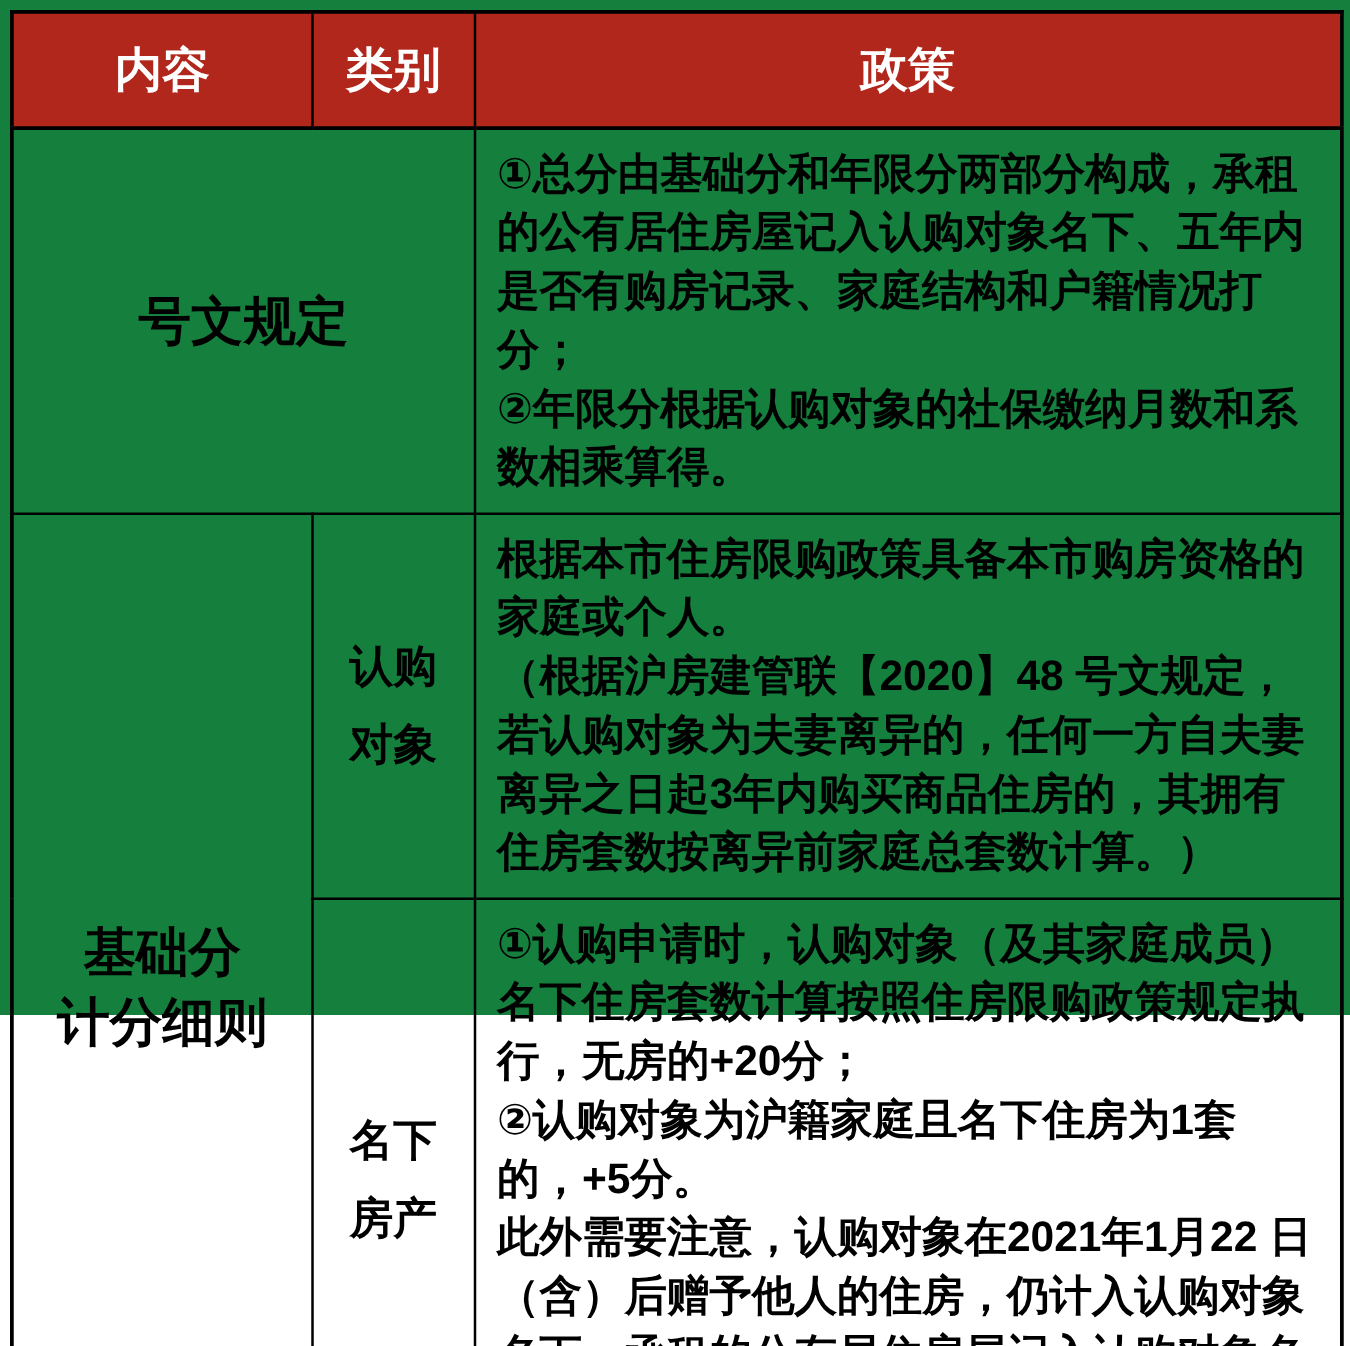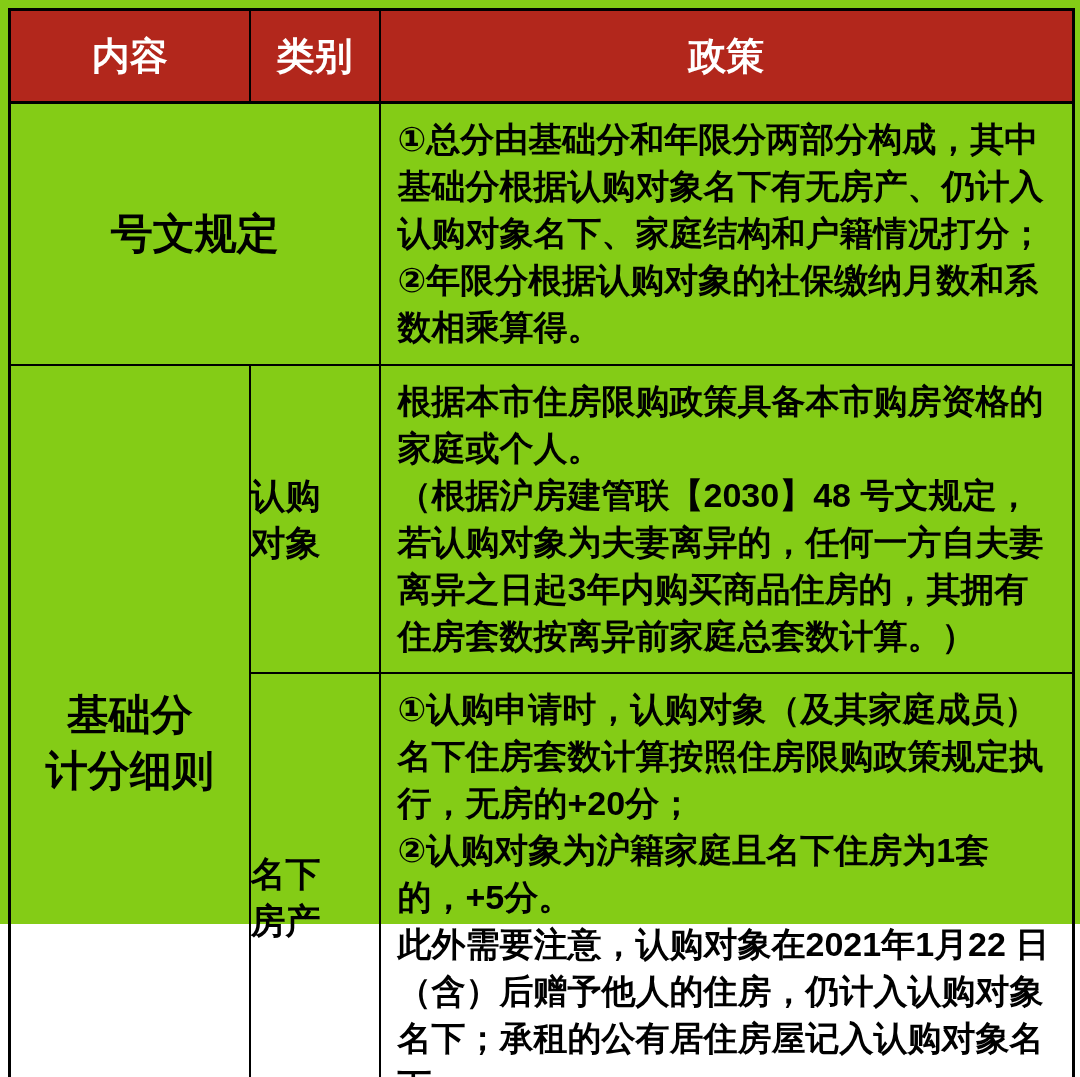--- a/index.html
+++ b/index.html
@@ -9,22 +9,22 @@
     width: 1080px;
     height: 1077px;
     overflow: hidden;
     font-family: "Liberation Sans", "DejaVu Sans", sans-serif;
     font-weight: 700;
     color: #000000;
   }
   .canvas {
     position: relative;
     width: 1080px;
-    height: 924px;
-    background: #84cc16;
+    height: 812px;
+    background: #15803d;
   }
   table.policy-table {
     position: absolute;
     left: 8px;
     top: 8px;
     width: 1064px;
     height: 1061px;
     border-collapse: collapse;
     table-layout: fixed;
     border: 3px solid #000000;
@@ -43,22 +43,23 @@
     border-bottom: 3px solid #000000;
   }
   td.content-cell {
     font-size: 42px;
     text-align: center;
     white-space: pre-line;
     line-height: 1.33;
   }
   td.category-cell {
     font-size: 35px;
+    text-align: center;
     white-space: pre-line;
-    line-height: 47px;
+    line-height: 62px;
   }
   td.policy-cell {
     font-size: 34px;
     text-align: left;
     white-space: pre-line;
     line-height: 47px;
     padding: 12px 16px 12px 17px;
   }
   tr.row-overall { height: 262px; }
   tr.row-target  { height: 300px; }
@@ -76,30 +77,30 @@
     <thead>
       <tr>
         <th>内容</th>
         <th>类别</th>
         <th>政策</th>
       </tr>
     </thead>
     <tbody>
       <tr class="row-overall">
         <td colspan="2" class="content-cell">号文规定</td>
-        <td class="policy-cell">①总分由基础分和年限分两部分构成，其中基础分根据认购对象名下有无房产、仍计入认购对象名下、家庭结构和户籍情况打分；
+        <td class="policy-cell">①总分由基础分和年限分两部分构成，承租的公有居住房屋记入认购对象名下、五年内是否有购房记录、家庭结构和户籍情况打分；
 ②年限分根据认购对象的社保缴纳月数和系数相乘算得。</td>
       </tr>
       <tr class="row-target">
         <td rowspan="2" class="content-cell">基础分
 计分细则</td>
         <td class="category-cell">认购
 对象</td>
         <td class="policy-cell">根据本市住房限购政策具备本市购房资格的家庭或个人。
-（根据沪房建管联【2030】48 号文规定，若认购对象为夫妻离异的，任何一方自夫妻离异之日起3年内购买商品住房的，其拥有住房套数按离异前家庭总套数计算。）</td>
+（根据沪房建管联【2020】48 号文规定，若认购对象为夫妻离异的，任何一方自夫妻离异之日起3年内购买商品住房的，其拥有住房套数按离异前家庭总套数计算。）</td>
       </tr>
       <tr>
         <td class="category-cell">名下
 房产</td>
         <td class="policy-cell">①认购申请时，认购对象（及其家庭成员）名下住房套数计算按照住房限购政策规定执行，无房的+20分；
 ②认购对象为沪籍家庭且名下住房为1套的，+5分。
 此外需要注意，认购对象在2021年1月22 日（含）后赠予他人的住房，仍计入认购对象名下；承租的公有居住房屋记入认购对象名下。</td>
       </tr>
     </tbody>
   </table>

